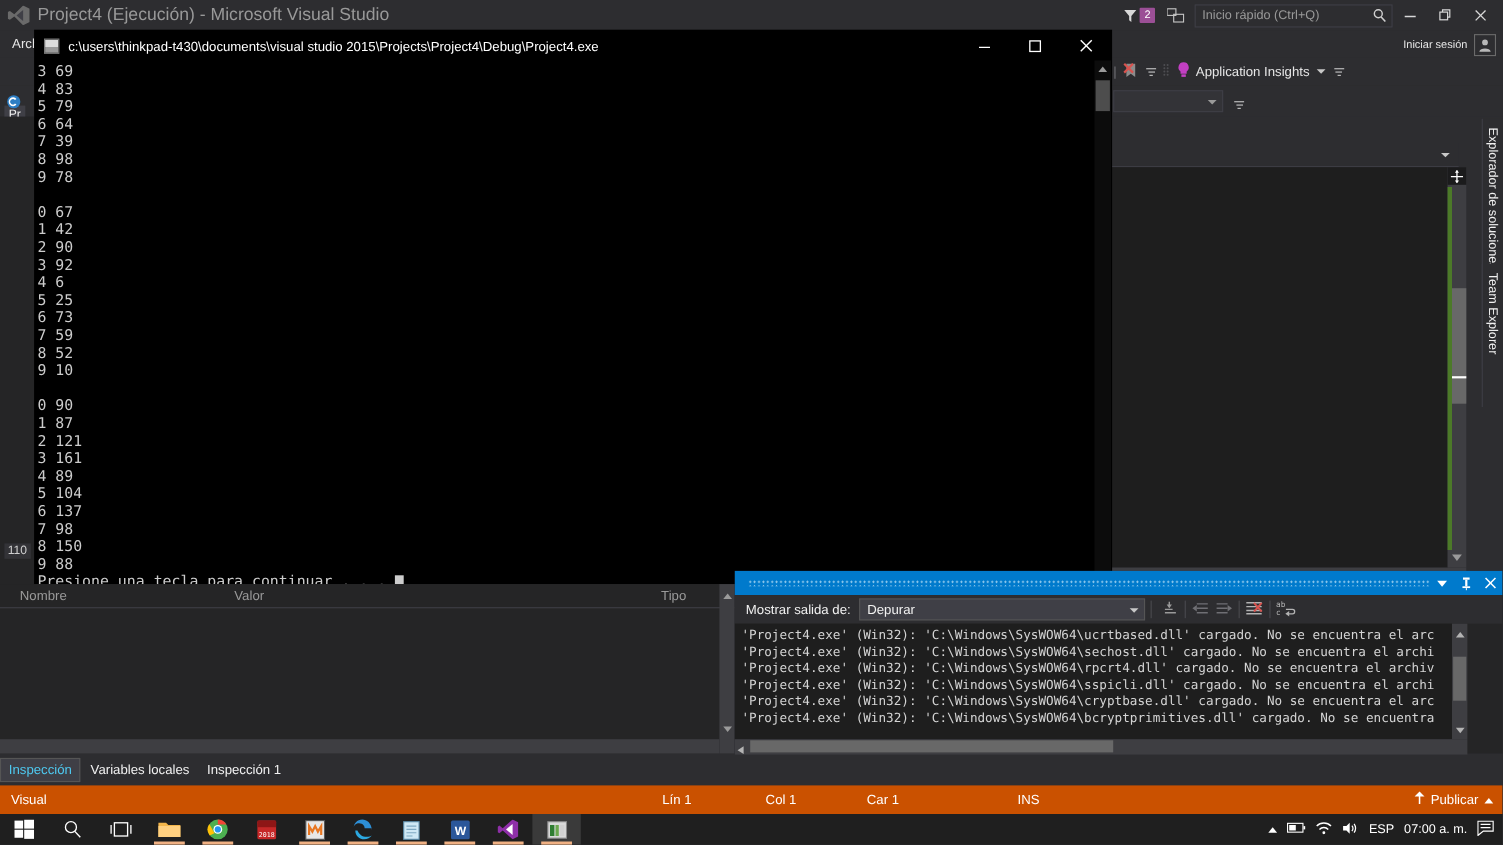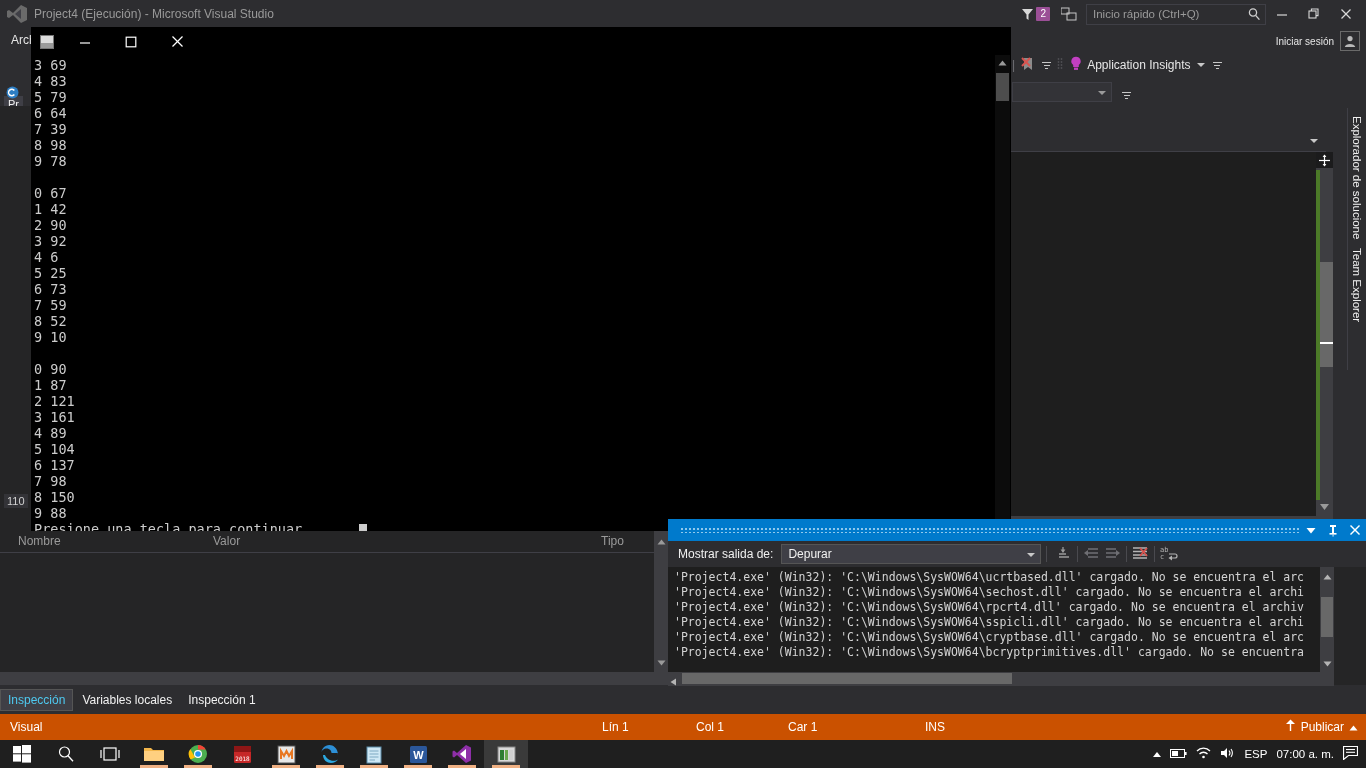--- a/index.html
+++ b/index.html
@@ -14,21 +14,21 @@
   
   #vs-window { position:absolute; inset:0; background:#2d2d30; }
 
   
   #vs-titlebar {
     position:absolute; left:0; top:0; width:1366px; height:28px;
     background:#2d2d30; display:flex; align-items:center;
   }
   .vs-logo { width:34px; height:28px; display:flex; align-items:center; justify-content:center; }
   .vs-logo svg { display:block; }
-  #vs-title-text { color:#999; font-size:12px; }
+  #vs-title-text { color:#999; font-size:16px; }
   .tb-right { position:absolute; right:0; top:0; height:28px; display:flex; align-items:center; }
   .notif-wrap { display:flex; align-items:center; margin-right:6px; }
   .notif-badge {
     background:#9b4f96; color:#fff; font-size:10px; line-height:13px;
     padding:0 4px; height:14px; border-radius:1px; margin-left:2px;
   }
   .feedback-ico { width:26px; height:28px; display:flex; align-items:center; justify-content:center; }
   #quick-launch {
     width:180px; height:21px; background:#2d2d30; border:1px solid #3f3f46;
     color:#9a9a9a; font-size:11.5px; padding:0 20px 0 6px; margin-left:4px;
@@ -352,20 +352,21 @@
   <div class="rt-tab" style="top:108px; height:228px;">
     <span>Explorador de soluciones</span>
   </div>
   <div class="rt-tab" style="top:240px; height:130px; background:#2d2d30;">
     <span>Team Explorer</span>
   </div>
 
   <div id="console-win">
     <div id="console-title">
       <span class="cico"></span>
+      <span class="ctext">c:\users\thinkpad-t430\documents\visual studio 2015\Projects\Project4\Debug\Project4.exe</span>
       <span class="cwbtn">
         <svg width="12" height="12" viewBox="0 0 12 12">
             <line x1="1" y1="7" x2="11" y2="7" stroke="#fff" stroke-width="1.2"></line>
           </svg>
       </span>
       <span class="cwbtn">
         <svg width="12" height="12" viewBox="0 0 12 12">
             <rect x="1.2" y="1.2" width="9.6" height="9.6" fill="none" stroke="#fff" stroke-width="1.2"></rect>
           </svg>
       </span>

